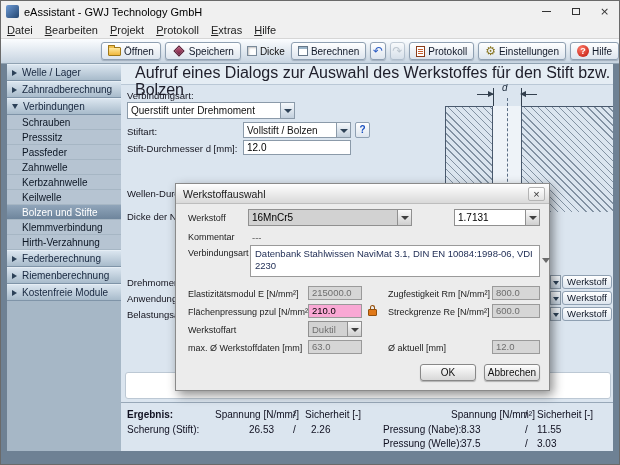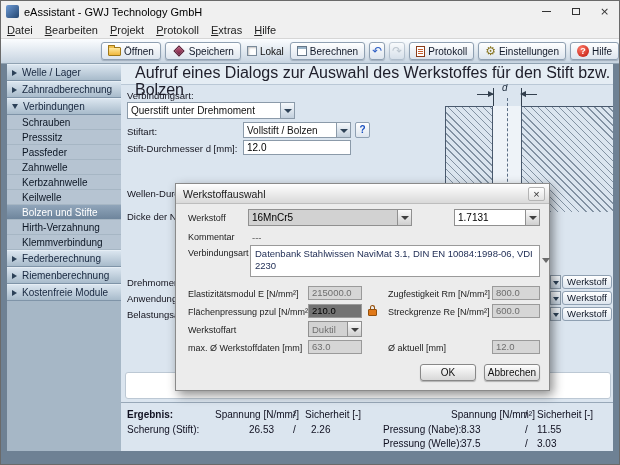--- a/index.html
+++ b/index.html
@@ -149,21 +149,21 @@
   .dlg-combo .txt { flex:1; line-height:15px; padding-left:3px; font-size:10px;
                     overflow:hidden; white-space:nowrap; color:#000; }
   .dlg-combo.dis .txt { color:#707070; font-size:9.5px; }
   .dlg-combo .arr { width:14px; border-left:1px solid #909090;
                     background:linear-gradient(#fafafa,#cfcfcf); position:relative; }
   .dlg-combo .arr:after { content:""; position:absolute; left:3px; top:6px;
                     border-left:4px solid transparent; border-right:4px solid transparent;
                     border-top:4px solid #404040; }
   .dlg-field { position:absolute; height:14px; border:1px solid #9a9a9a; background:#d6d6d6;
                color:#6e6e6e; font-size:9.5px; line-height:12px; padding:0 3px; white-space:nowrap; overflow:hidden; }
-  .dlg-field.editable { background:#737373; color:#000; }
+  .dlg-field.editable { background:#f9a8d4; color:#000; }
   .dlg-plain { position:absolute; font-size:9.5px; color:#555; }
   .dlg-area { position:absolute; background:#fff; border:1px solid #9a9a9a; font-size:9.5px;
               color:#1c2a52; padding:2px 4px; line-height:12px; overflow:hidden; }
   .dlg-expand { position:absolute; width:0; height:0; border-left:4px solid transparent;
               border-right:4px solid transparent; border-top:5px solid #6a6a6a; }
   .dlg-btn { position:absolute; height:17px; width:56px;
              background:linear-gradient(#fdfdfd,#d8d8d8); border:1px solid #888; border-radius:3px;
              font-size:10px; text-align:center; line-height:14px; color:#111;
              box-shadow:0 1px 1px rgba(0,0,0,.25); font-family:inherit; }
   .lock { position:absolute; width:9px; height:7px; background:#e07818;
@@ -207,21 +207,21 @@
       <button class="tb-btn">
         <span class="icon-folder"></span>
         <span>Öffnen</span>
       </button>
       <button class="tb-btn">
         <span class="icon-save"></span>
         <span>Speichern</span>
       </button>
       <span class="tb-check-group">
         <span class="checkbox"></span>
-        <span>Lokal</span>
+        <span>Dicke</span>
       </span>
       <button class="tb-btn">
         <span class="icon-calcsq"></span>
         <span>Berechnen</span>
       </button>
       <button class="tb-btn tb-small">
         <span class="undo-glyph">↶</span>
       </button>
       <button class="tb-btn tb-small disabled">
         <span class="redo-glyph">↷</span>
@@ -253,22 +253,22 @@
         <span class="arrow-down"></span>
         <span>Verbindungen</span>
       </div>
       <div class="side-item">Schrauben</div>
       <div class="side-item">Presssitz</div>
       <div class="side-item">Passfeder</div>
       <div class="side-item">Zahnwelle</div>
       <div class="side-item">Kerbzahnwelle</div>
       <div class="side-item">Keilwelle</div>
       <div class="side-item selected">Bolzen und Stifte</div>
+      <div class="side-item">Klemmverbindung</div>
       <div class="side-item">Hirth-Verzahnung</div>
-      <div class="side-item">Klemmverbindung</div>
       <div class="side-cat">
         <span class="arrow-right"></span>
         <span>Federberechnung</span>
       </div>
       <div class="side-cat">
         <span class="arrow-right"></span>
         <span>Riemenberechnung</span>
       </div>
       <div class="side-cat">
         <span class="arrow-right"></span>

